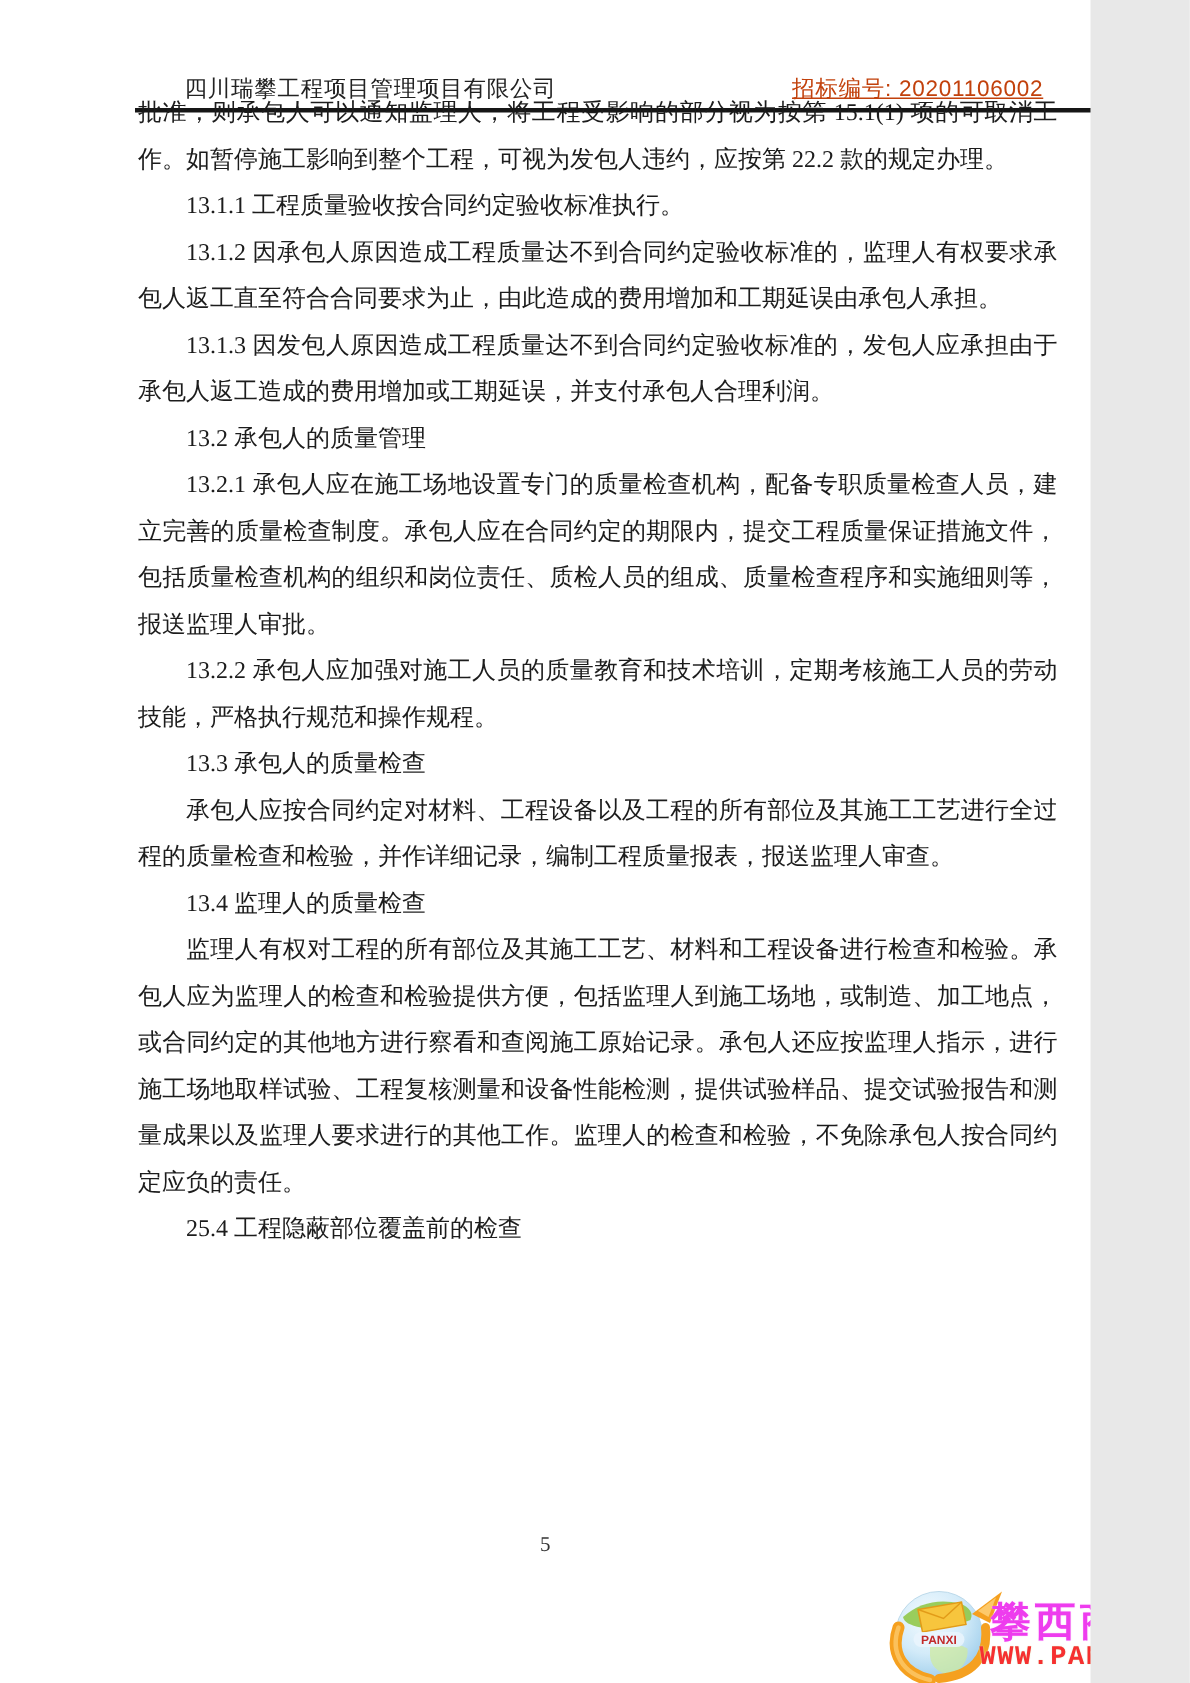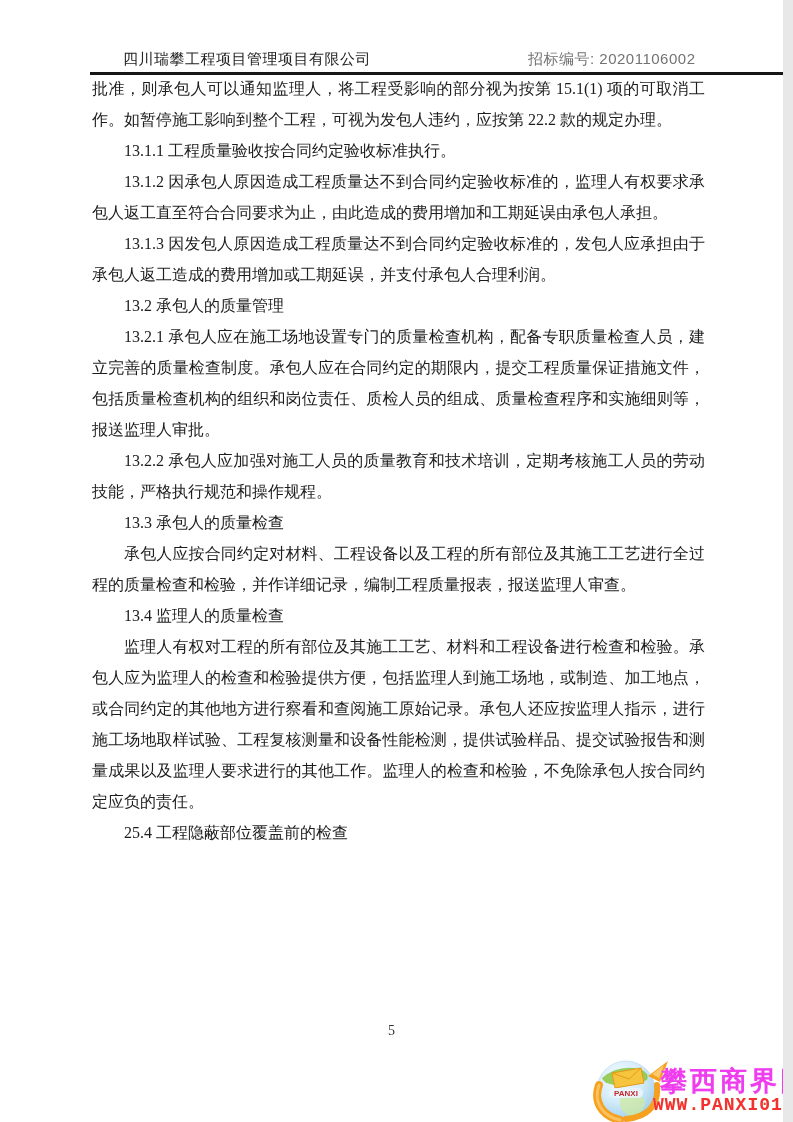--- a/index.html
+++ b/index.html
@@ -1,41 +1,42 @@
 <!DOCTYPE html>
 <html><head>
 <meta charset="utf-8">
 <style>
   html,body{margin:0;padding:0;background:#e8e8e8;}
   .page{
     position:relative;
-    width:783px;height:1122px;
+    width:727px;height:1122px;
     background:#ffffff;
     overflow:hidden;
     font-family:"Liberation Serif","DejaVu Serif",serif;
     color:#1c1c1c;
   }
   
   .hdr-company{
     position:absolute;left:123px;top:50px;
     font-size:15px;color:#222;letter-spacing:0.5px;
     font-family:"Liberation Sans","DejaVu Sans",sans-serif;
   }
   .hdr-bid{
     position:absolute;left:528px;top:50px;
-    font-size:15px;color:#737373;letter-spacing:0.5px;
+    font-size:15px;color:#c2410c;letter-spacing:0.5px;
     font-family:"Liberation Sans","DejaVu Sans",sans-serif;
+    text-decoration:underline;
   }
   .hdr-rule{
     position:absolute;left:90px;top:72px;
     width:703px;height:3px;background:#161616;
   }
   
   .doc-body{
-    position:absolute;left:92px;top:73px;width:613px;
+    position:absolute;left:92px;top:60px;width:613px;
     font-size:16px;line-height:31px;
     text-align:justify;
   }
   .doc-body p{margin:0;padding:0;}
   .doc-body p.indent{text-indent:2em;}
   .doc-body p.heading{
     font-family:"Liberation Sans","DejaVu Sans",sans-serif;
     font-weight:bold;font-size:17px;text-align:left;
   }
   

